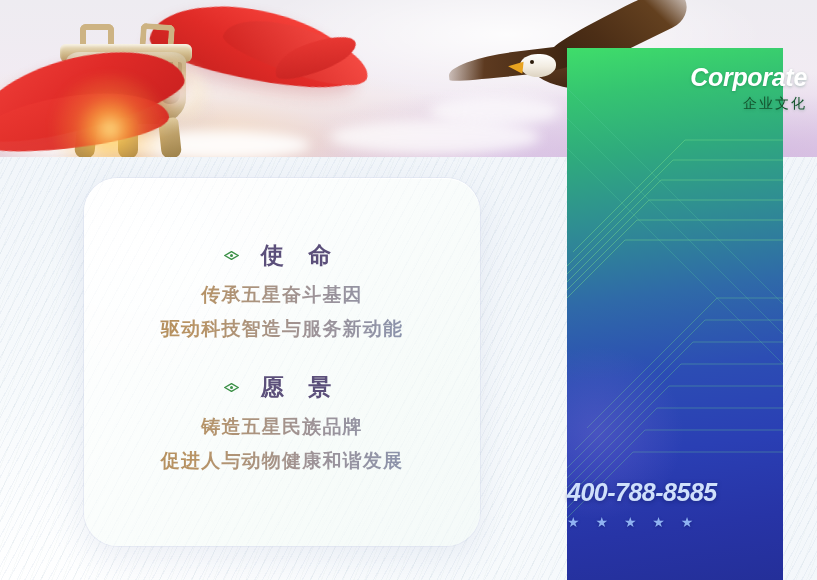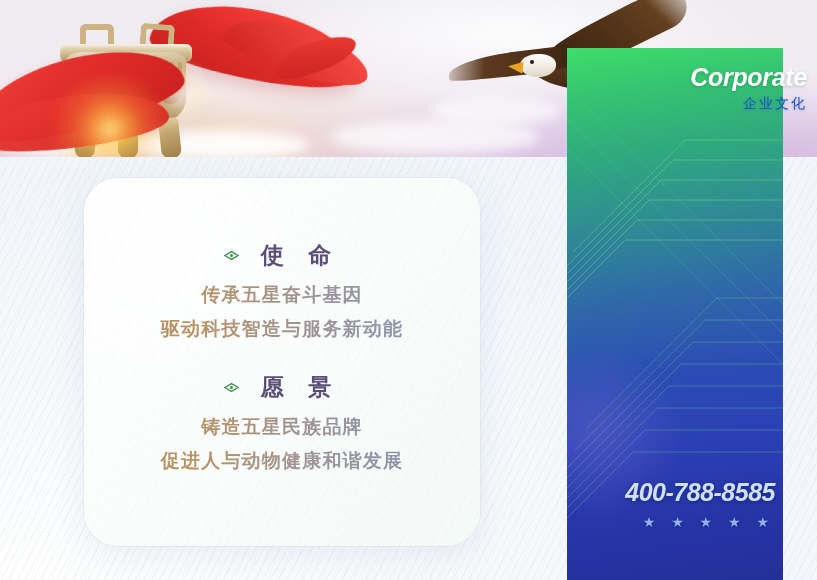--- a/index.html
+++ b/index.html
@@ -332,30 +332,30 @@
     line-height: 26px;
     color: #ffffff;
     letter-spacing: -0.3px;
     text-shadow: 0 1px 3px rgba(0,80,50,0.28);
   }
   .pc-cn {
     margin-top: 5px;
     font-family: "Liberation Sans", sans-serif;
     font-size: 14px;
     letter-spacing: 2px;
-    color: #1d4ed8;
+    color: #14532d;
     text-shadow: 0 1px 3px rgba(0,80,50,0.28);
   }
 
   
   .contact {
     position: absolute;
     left: 567px; top: 478px;
     width: 208px;
-    text-align: right;
+    text-align: left;
   }
   .phone {
     font-family: "Liberation Sans", sans-serif;
     font-style: italic;
     font-weight: bold;
     font-size: 25px;
     letter-spacing: -0.5px;
     color: #cfe0fb;
     text-shadow: 0 1px 4px rgba(10,20,90,0.5);
   }

